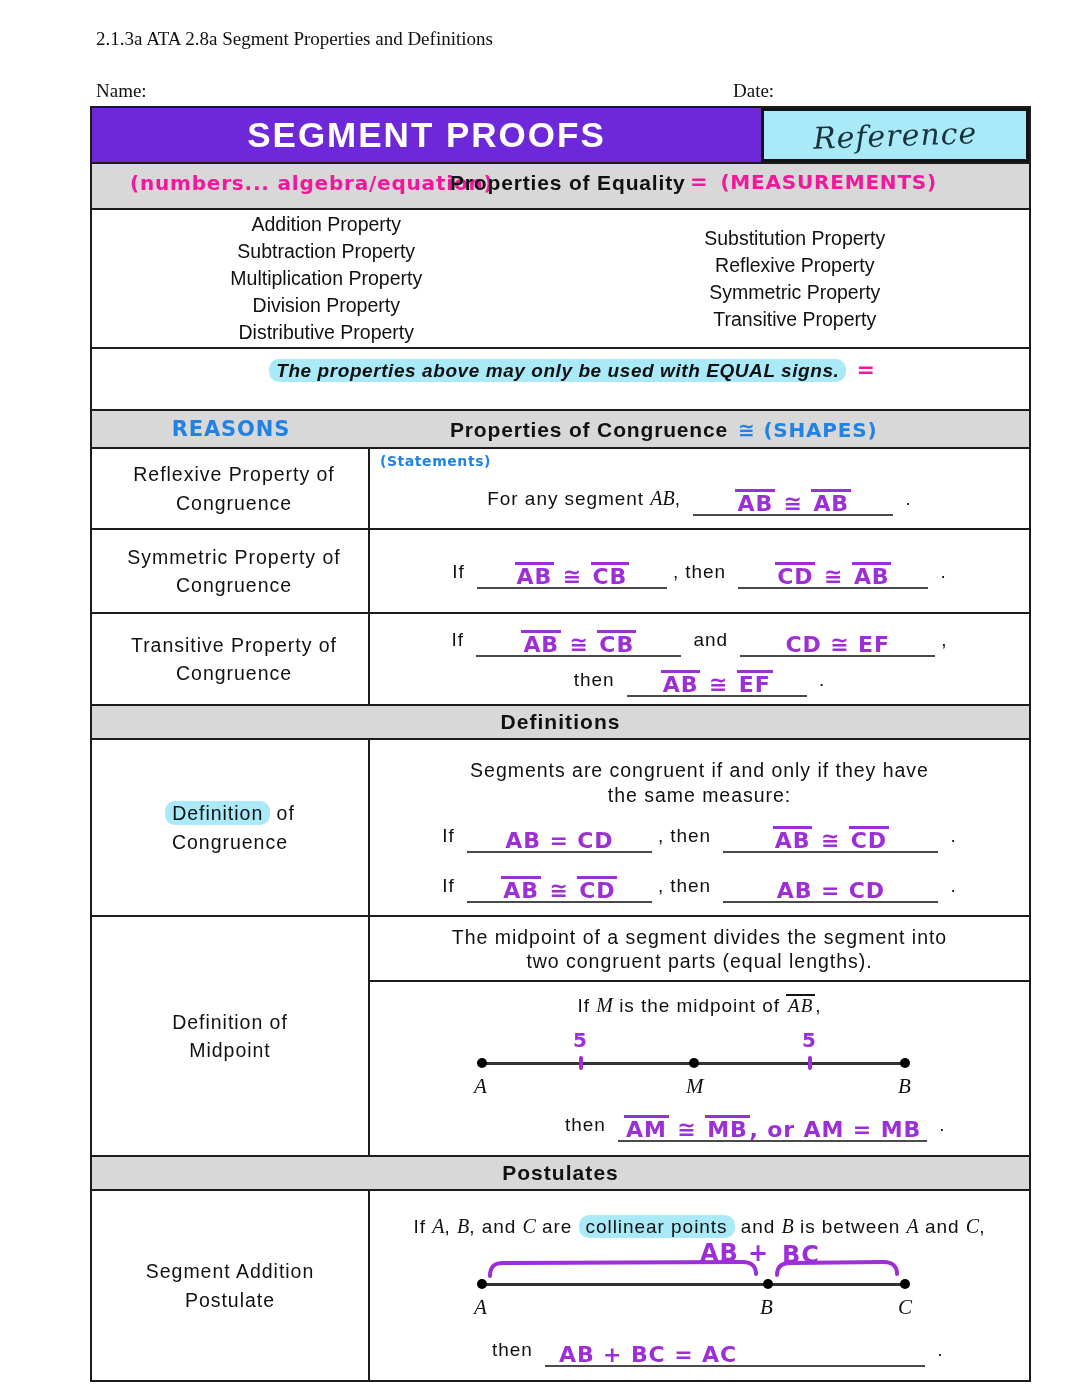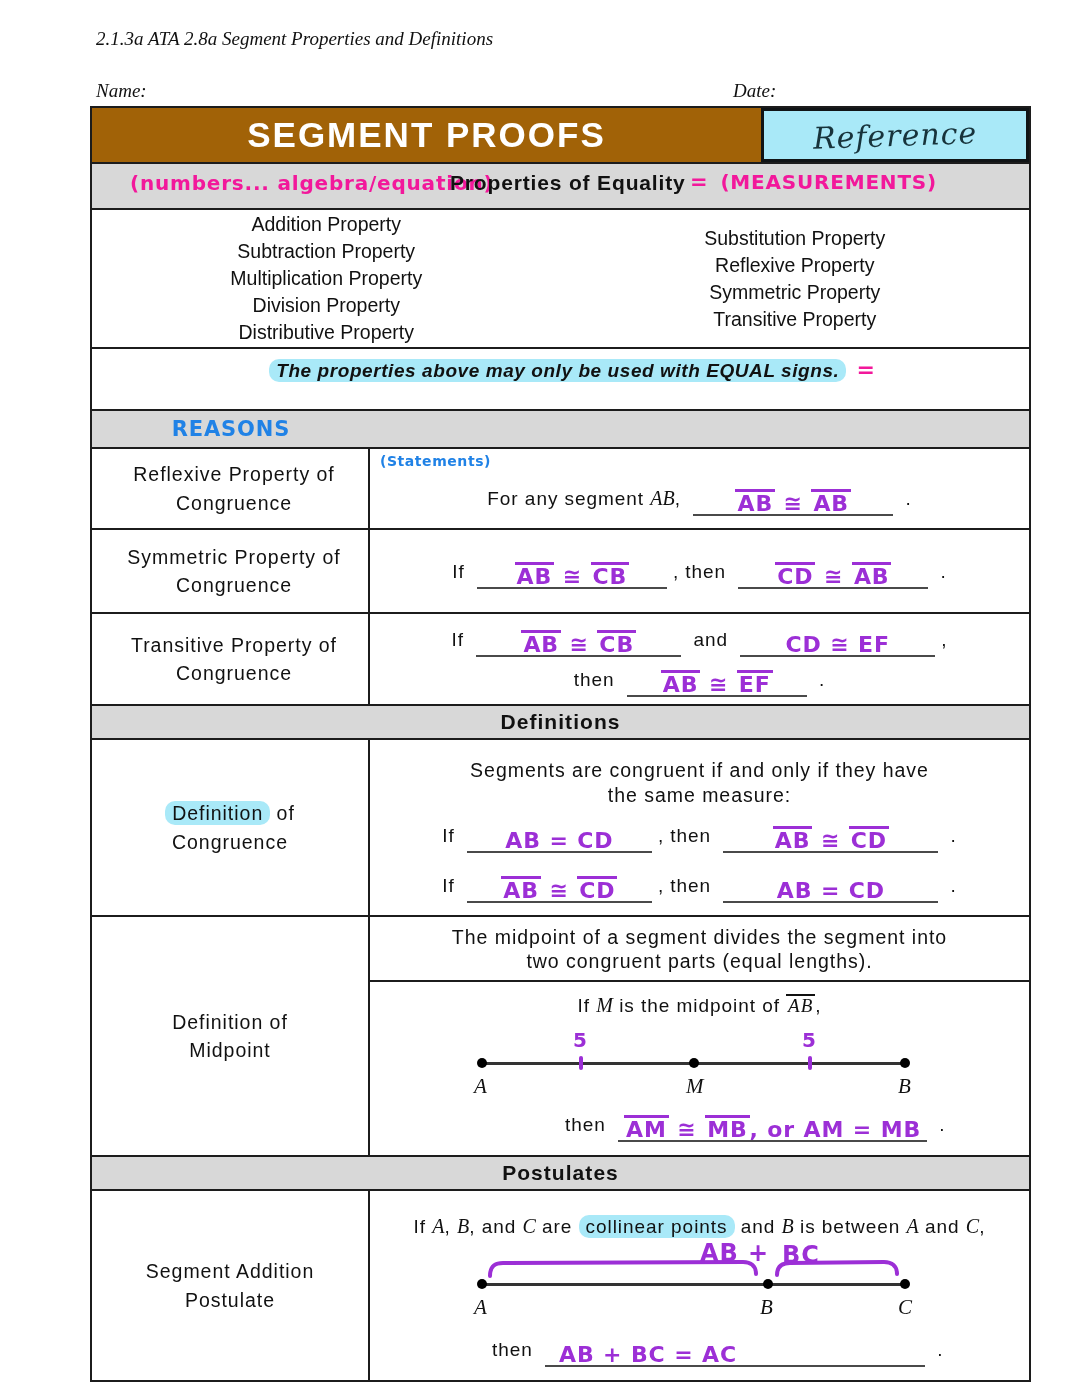--- a/index.html
+++ b/index.html
@@ -2,33 +2,33 @@
 <html><head>
 <meta charset="utf-8">
 <style>
   :root{
     --pink:#f2189b; --blue:#2082e6; --purple:#9c2fd6;
     --cyan:#a9e9f8; --graybar:#d8d8d8; --bd:#1c1c1c; --ink:#111;
   }
   *{box-sizing:border-box; margin:0; padding:0;}
   body{width:1080px; height:1397px; background:#fff; position:relative;
        font-family:"Liberation Sans",sans-serif; color:var(--ink); overflow:hidden;}
-  .serif{font-family:"Liberation Serif",serif;font-style:italic;}
+  .serif{font-family:"Liberation Serif",serif;}
   .hand{font-family:"DejaVu Sans",sans-serif; font-weight:700; letter-spacing:.04em;}
   .pink{color:var(--pink);} .blue{color:var(--blue);} .purple{color:var(--purple);}
   .hl{background:var(--cyan); border-radius:10px; padding:1px 7px;}
 
   .course-header{position:absolute; left:96px; top:28px; font-size:19px;}
   .name-line{position:absolute; left:96px; top:80px; font-size:19px;}
   .date-line{position:absolute; left:733px; top:80px; font-size:19px;}
 
   .sheet{position:absolute; left:90px; top:106px; width:941px; border:2px solid var(--bd);}
 
   
-  .banner{height:54px; display:flex; background:#a16207;}
+  .banner{height:54px; display:flex; background:#6d28d9;}
   .banner-title-wrap{flex:1; display:flex; align-items:center; justify-content:center;}
   .banner-title{color:#fff; font-weight:800; font-size:35px; letter-spacing:2px;
                 font-family:"Liberation Sans",sans-serif;}
   .reference-box{width:268px; background:var(--cyan); border:3px solid #101416;
                  display:flex; align-items:center; justify-content:center;}
   .reference-text{font-family:"DejaVu Serif",serif; font-style:italic; font-size:30px;
                   color:#17333b; transform:rotate(-2deg); letter-spacing:1px;}
 
   .row{position:relative; border-top:2px solid var(--bd);}
   .graybar{background:var(--graybar);}
@@ -143,20 +143,21 @@
       <div>Transitive Property</div>
     </div>
   </div>
 
   <div class="row note-row">
     <div class="note-l1"><span class="hl">The properties above may only be used with EQUAL signs.</span><span class="eqs hand pink">=</span></div>
   </div>
 
   <div class="row graybar reasons-bar">
     <span class="reasons-label hand blue">REASONS</span>
+    <span class="cong-title"><span>Properties of Congruence</span><span class="cong-note hand blue"><span>≅</span> <span>(SHAPES)</span></span></span>
   </div>
 
   <div class="row cells h-reflex">
     <div class="lcell">
         <span class="lbl-narrow">Reflexive Property of Congruence</span>
       </div>
     <div class="rcell">
       <span class="stmts-note hand blue">(Statements)</span>
       <div class="center-line stmt-line" style="top:38px;">
         <span>For any segment</span>

